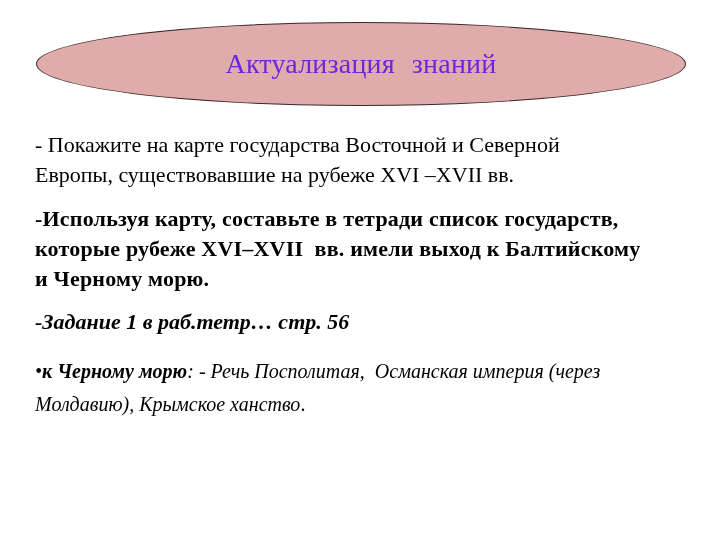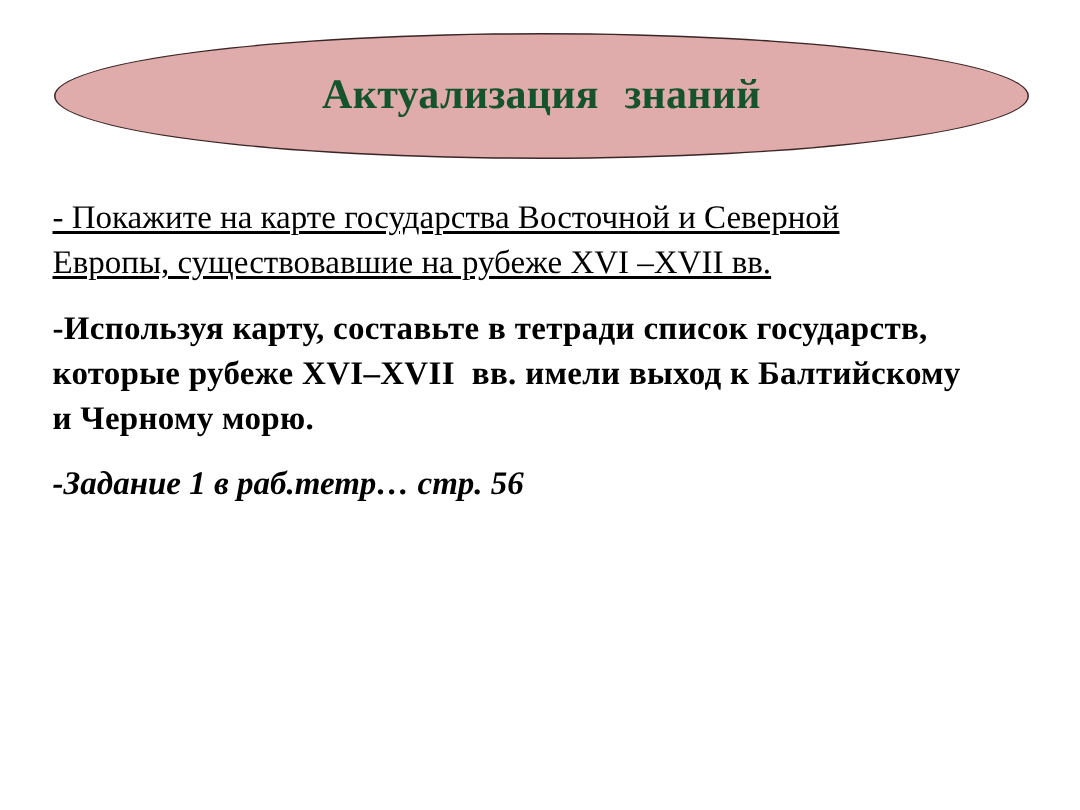--- a/index.html
+++ b/index.html
@@ -22,37 +22,37 @@
     background: #e0abab;
     border: 1.5px solid #3a2626;
     border-radius: 50%;
     display: flex;
     align-items: center;
     justify-content: center;
     box-sizing: border-box;
   }
   .slide-title {
     font-size: 28px;
-    font-weight: bold;
-    color: #14532d;
+    font-weight: normal;
+    color: #6d28d9;
     word-spacing: 0.35em;
     letter-spacing: 0.2px;
   }
   .slide-body {
     position: absolute;
     left: 35px; top: 130px;
     width: 672px;
   }
   .para {
     margin: 0;
     padding: 0;
     color: #000000;
     white-space: pre-wrap;
   }
-  .p-regular   { font-size: 22px; line-height: 30px; text-decoration: underline; }
+  .p-regular   { font-size: 22px; line-height: 30px; }
   .p-bold      { font-size: 22px; line-height: 30px; font-weight: bold; margin-top: 14px; letter-spacing: 0.2px; }
   .p-bolditalic{ font-size: 22px; line-height: 30px; font-weight: bold; font-style: italic; margin-top: 13px; }
   .p-baltic    { font-size: 20px; line-height: 27px; font-style: italic; margin-top: 6px; }
   .p-blacksea  { font-size: 20px; line-height: 33px; font-style: italic; margin-top: 18px; }
   .run-bold  { font-weight: bold; }
   .run-plain { font-style: normal; }
 </style>
 </head>
 <body>
 
@@ -62,15 +62,17 @@
     <span class="slide-title">Актуализация знаний</span>
   </div>
 
   <div class="slide-body">
     <p class="para p-regular"><span>- Покажите на карте государства Восточной и Северной
 Европы, существовавшие на рубеже XVI –XVII вв.</span></p>
     <p class="para p-bold"><span>-Используя карту, составьте в тетради список государств,
 которые рубеже XVI–XVII  вв. имели выход к Балтийскому
 и Черному морю.</span></p>
     <p class="para p-bolditalic"><span>-Задание 1 в раб.тетр… стр. 56</span></p>
+    <p class="para p-blacksea"><span>•</span><span class="run-bold">к Черному морю</span><span>: - Речь Посполитая,  Османская империя (через
+Молдавию), Крымское ханство</span><span class="run-plain">.</span></p>
   </div>
 
 </div>
 
 </body></html>

